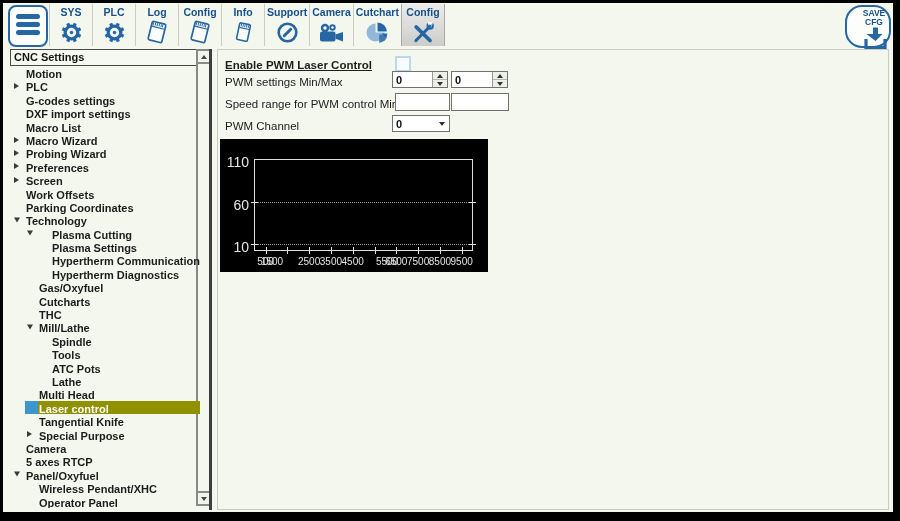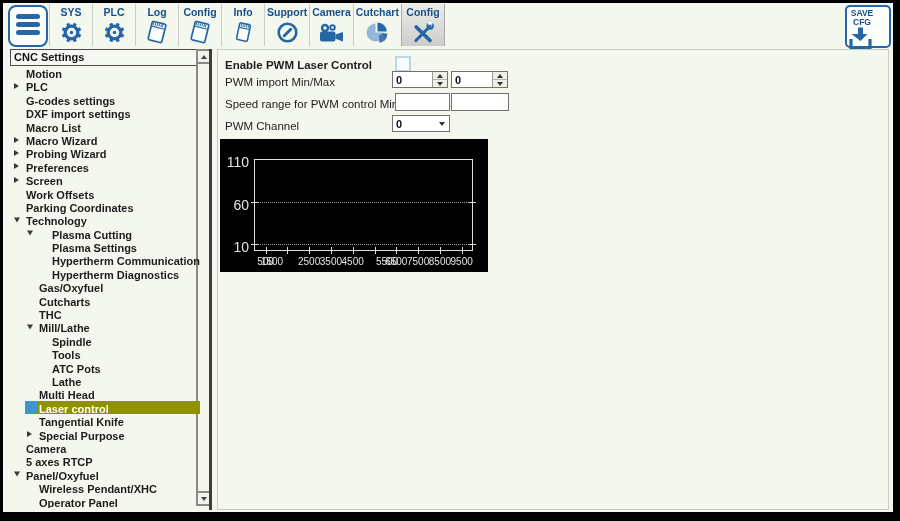--- a/index.html
+++ b/index.html
@@ -11,22 +11,22 @@
   #toolbar{position:absolute;left:0;top:0;width:100%;height:44px;}
   #menu-btn{position:absolute;left:5px;top:2px;width:36px;height:38px;border:2px solid #2566a5;
             border-radius:8px;background:#fdfefc;display:flex;align-items:center;justify-content:center;cursor:pointer;}
   #tb-buttons{position:absolute;left:46px;top:1px;height:42px;display:flex;}
   .tb-btn{min-width:38px;padding:2px 2px 0;border-left:1px solid #c7cdc3;display:flex;flex-direction:column;
           align-items:center;cursor:pointer;}
   .tb-btn:last-child{border-right:1px solid #c7cdc3;}
   .tb-btn .tb-label{font-size:10.5px;font-weight:700;color:#17508c;line-height:13px;white-space:nowrap;}
   .tb-btn .tb-icon{flex:1;display:flex;align-items:center;justify-content:center;}
   .tb-btn.selected{background:linear-gradient(#ebebe9,#cdcdcb);border-left:1px solid #a9a9a5;border-right:1px solid #a9a9a5;}
-  #save-btn{position:absolute;left:842px;top:2px;width:42px;height:39px;border:2px solid #2566a5;border-radius:5px;
-            background:#fcfefb;display:flex;flex-direction:column;align-items:flex-start;cursor:pointer;}
+  #save-btn{position:absolute;left:842px;top:2px;width:42px;height:39px;border:2px solid #2566a5;border-radius:17px;
+            background:#fcfefb;display:flex;flex-direction:column;align-items:flex-end;cursor:pointer;}
   #save-btn .save-label{font-size:8.5px;font-weight:700;color:#17508c;line-height:8.5px;text-align:center;margin-top:2px;width:30px;}
 
   
   #tree-header{position:absolute;left:7px;top:46px;width:190px;height:17px;border:1px solid #4a4a46;
                box-sizing:border-box;font-size:11px;font-weight:700;color:#141414;line-height:15px;padding-left:3px;background:#f6f9f1;}
   #tree{position:absolute;left:7px;top:63px;width:190px;height:442px;overflow:hidden;}
   .trow{position:relative;height:13.4px;line-height:13.4px;white-space:nowrap;cursor:pointer;}
   .trow .tlabel{position:relative;z-index:2;font-size:11px;font-weight:700;color:#1c1c1c;}
   .trow.selected .tlabel{color:#fff;}
   .sel-olive{position:absolute;left:28px;right:0;top:0;bottom:0;background:#919100;z-index:1;}
@@ -45,21 +45,21 @@
   .sb-tri-up{width:0;height:0;border-bottom:4px solid #444;border-left:3px solid transparent;border-right:3px solid transparent;}
   .sb-tri-down{width:0;height:0;border-top:4px solid #444;border-left:3px solid transparent;border-right:3px solid transparent;}
   #sb-thumb{position:absolute;left:0;top:13px;width:11px;bottom:13px;background:#f3f7ee;border:1px solid #8a8a84;cursor:grab;}
 
   
   #splitter{position:absolute;left:206px;top:46px;width:3px;height:461px;background:#3d3d3d;cursor:col-resize;}
 
   
   #panel{position:absolute;left:214px;top:46px;width:672px;height:461px;border:1px solid #c9cdc1;box-sizing:border-box;}
   .flabel{position:absolute;left:7px;font-size:11.5px;color:#1e1e1e;white-space:nowrap;}
-  .flabel.bold{font-weight:700;}
+  .flabel.bold{font-weight:700;text-decoration:underline;}
   #chk-enable{position:absolute;left:177px;top:6px;width:12px;height:12px;border:2px solid #bcd6ec;background:#f8fbff;cursor:pointer;}
   .spinbox{position:absolute;height:15px;border:1px solid #72726c;background:#fff;display:flex;}
   .spinbox input{flex:1;min-width:0;border:none;outline:none;background:transparent;font-size:11px;font-weight:700;
                  padding:0 0 0 3px;font-family:"Liberation Sans",sans-serif;color:#111;}
   .spin-btns{width:14px;border-left:1px solid #9a9a94;background:#eef0e8;display:flex;flex-direction:column;}
   .sb-half{flex:1;display:flex;align-items:center;justify-content:center;cursor:pointer;}
   .sb-half.up{border-bottom:1px solid #b5b5af;}
   .tri-up{width:0;height:0;border-bottom:4px solid #333;border-left:3.5px solid transparent;border-right:3.5px solid transparent;}
   .tri-down{width:0;height:0;border-top:4px solid #333;border-left:3.5px solid transparent;border-right:3.5px solid transparent;}
   .tfield{position:absolute;height:16px;border:1px solid #72726c;background:#fff;box-sizing:content-box;}
@@ -285,21 +285,21 @@
         <span class="sb-tri-down"></span>
       </div>
   </div>
 
   <div id="splitter"></div>
 
   <div id="panel">
     <div class="flabel bold" style="top:9px;">Enable PWM Laser Control</div>
     <div id="chk-enable"></div>
 
-    <div class="flabel" style="top:26px;">PWM import Min/Max</div>
+    <div class="flabel" style="top:26px;">PWM settings Min/Max</div>
     <div class="spinbox" style="left:174px;top:21px;width:54px;">
       <input type="text" value="0" style="">
       <div class="spin-btns">
         <div class="sb-half up">
             <span class="tri-up"></span>
           </div>
         <div class="sb-half down">
             <span class="tri-down"></span>
           </div>
       </div>

